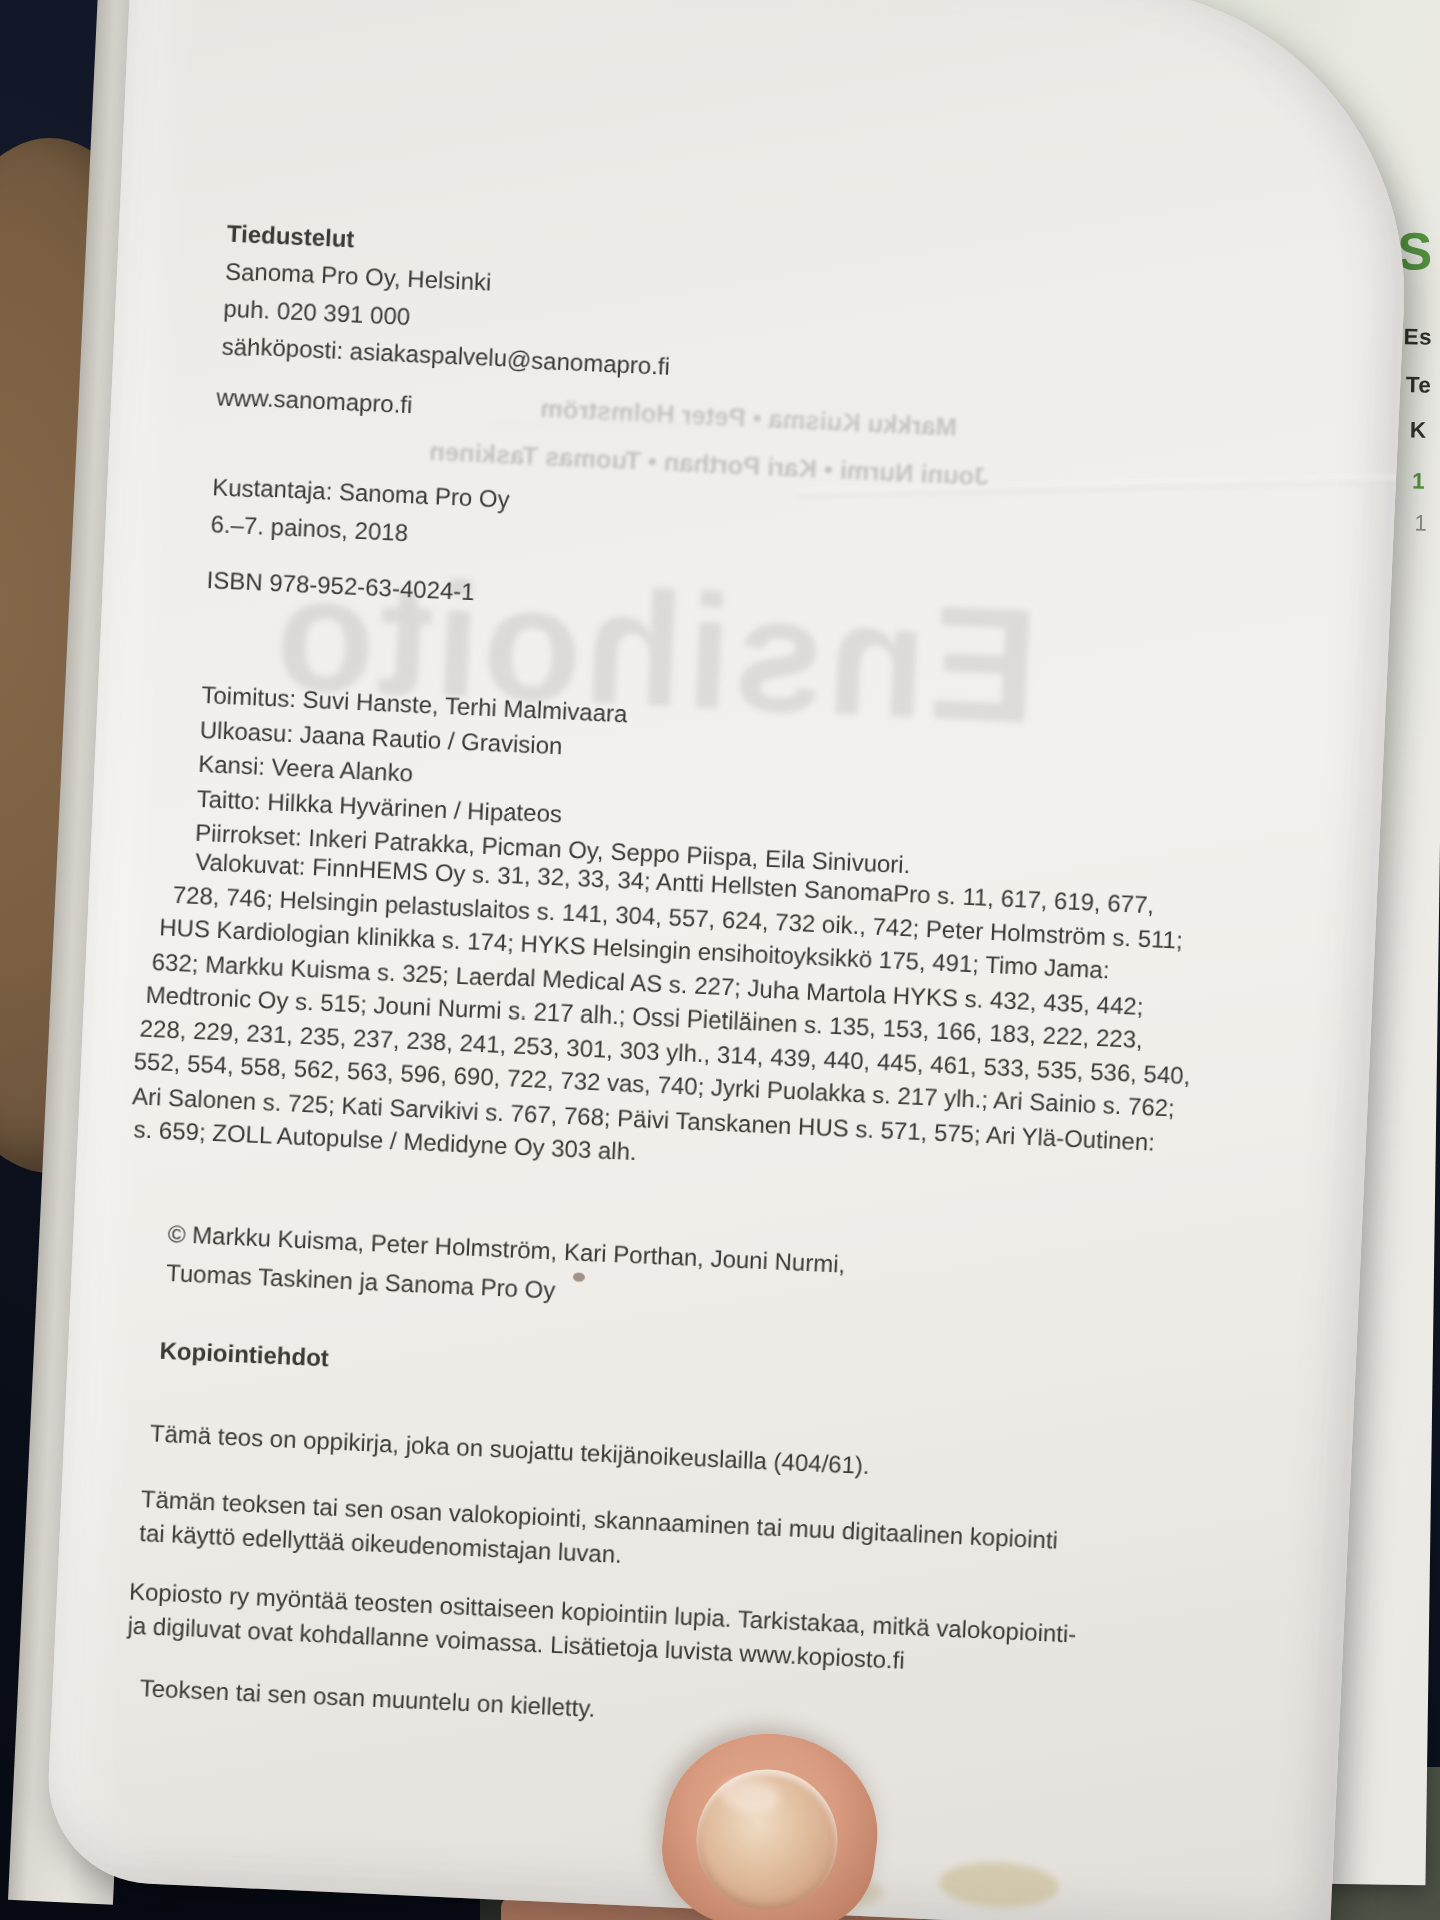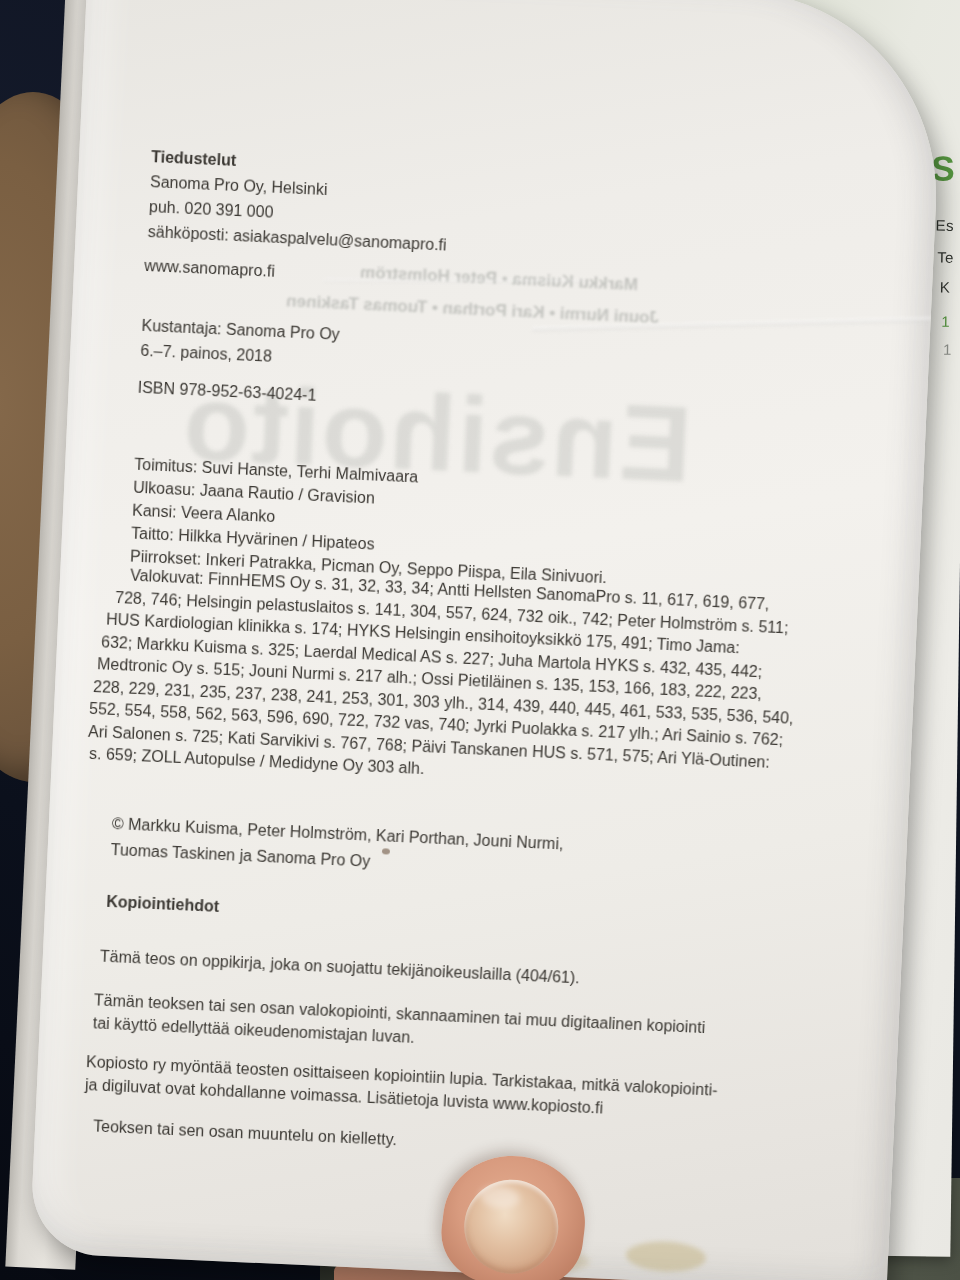--- a/index.html
+++ b/index.html
@@ -18,21 +18,21 @@
         background:linear-gradient(180deg,#cf9377 0%,#b87f66 60%,#a26e58 100%);}
   .finger.f1{left:334px;top:1252px;width:150px;height:42px;}
   .finger.f2{left:498px;top:1246px;width:170px;height:48px;border-radius:50% 50% 0 0;}
   .finger.f3{left:676px;top:1258px;width:150px;height:36px;}
   
   .next-page{position:absolute;left:612px;top:-14px;width:356px;height:1266px;
         transform:rotate(0.8deg);transform-origin:0 0;
         background:linear-gradient(105deg,#c9d0bf 0%,#dde1d4 20%,#e8e9e1 45%,#edece7 75%,#e9e8e3 100%);
         box-shadow:0 4px 14px rgba(0,0,0,.35);}
   .np-initial{position:absolute;left:322px;top:158px;font-size:35px;font-weight:bold;color:#55953f;}
-  .np-item{position:absolute;font-size:15px;font-weight:normal;color:#30332e;letter-spacing:.3px;}
+  .np-item{position:absolute;font-size:15px;font-weight:bold;color:#30332e;letter-spacing:.3px;}
   .np-i1{left:327px;top:226px;}
   .np-i2{left:329px;top:258px;}
   .np-i3{left:332px;top:288px;}
   .np-i4{left:334px;top:322px;color:#55953f;}
   .np-i5{left:336px;top:350px;color:#8b8e88;font-weight:normal;}
   
   .page-stack{position:absolute;left:66px;top:-20px;width:70px;height:1288px;
         transform:rotate(2.7deg);transform-origin:0 0;
         background:linear-gradient(90deg,#b9b6b0 0%,#dcd9d3 18%,#e7e4de 55%,#d7d4ce 100%);}
   

